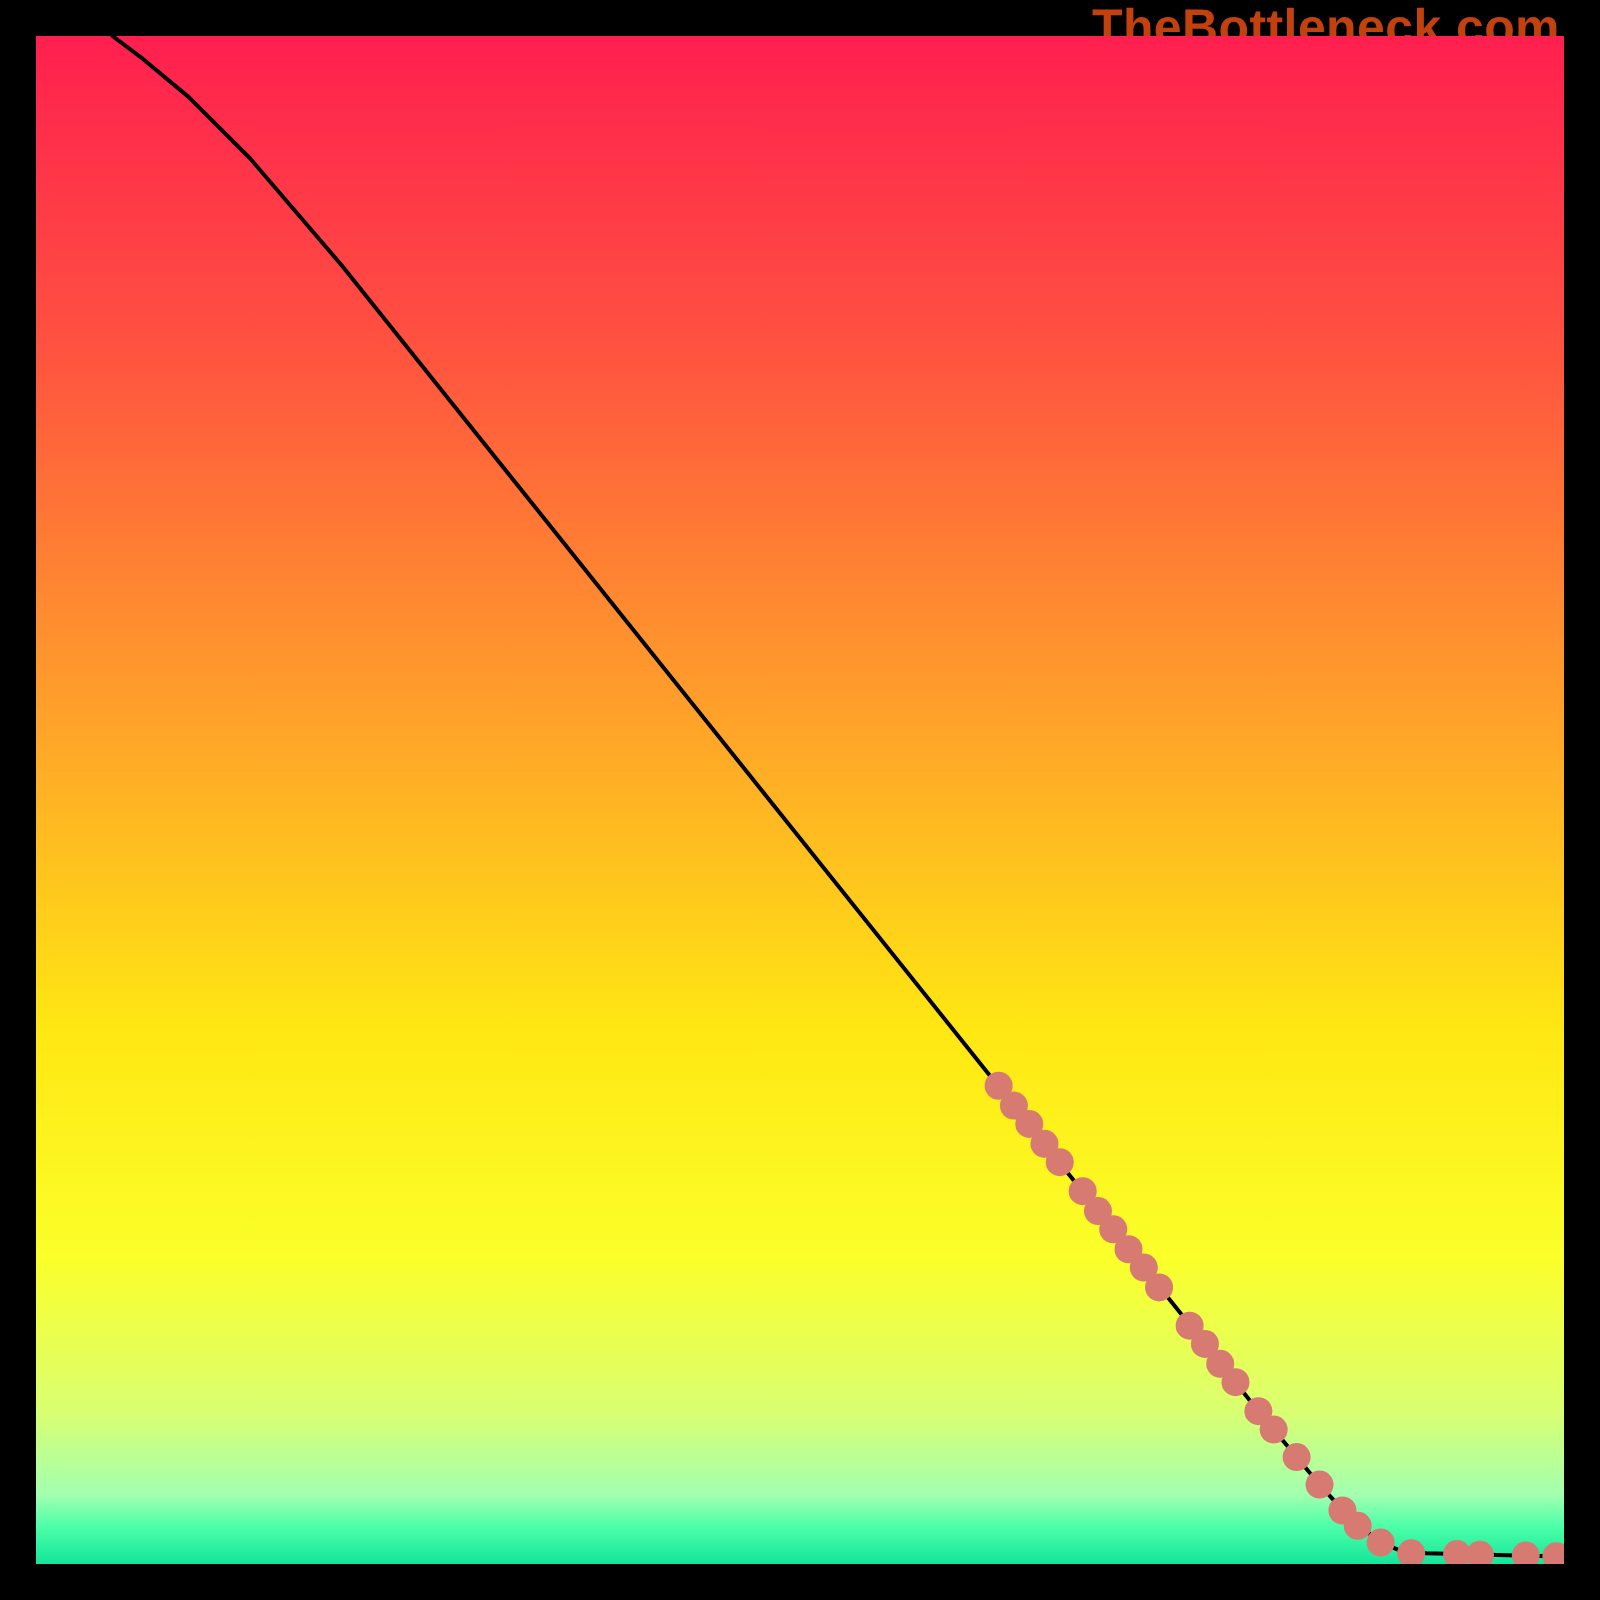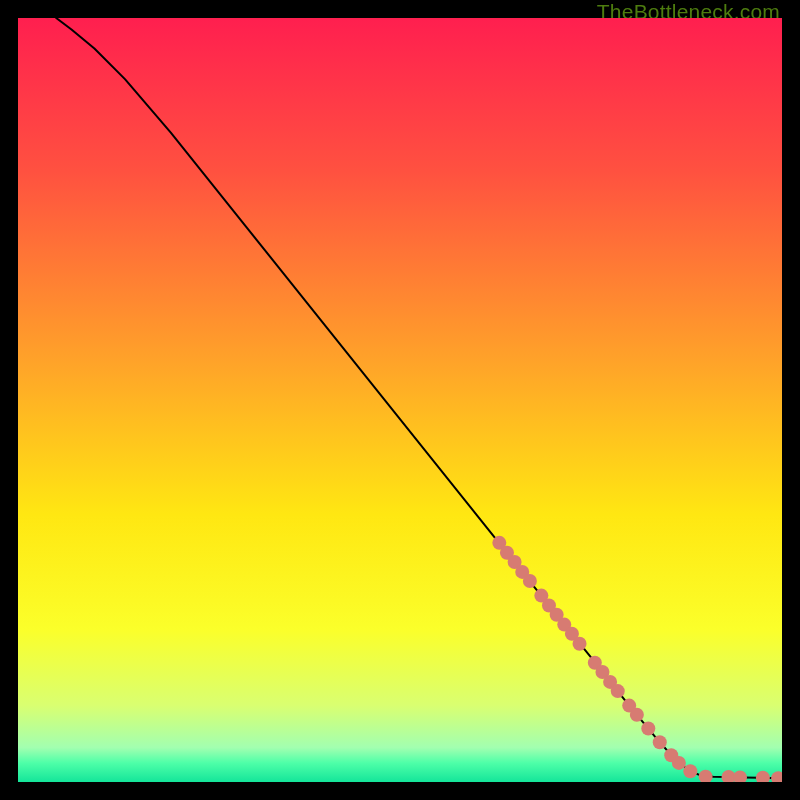--- a/index.html
+++ b/index.html
@@ -23,23 +23,23 @@
     position: absolute;
     top: 18px;
     left: 18px;
     width: 764px;
     height: 764px;
   }
   .watermark {
     position: absolute;
     top: 0px;
     right: 20px;
-    color: #4d7c0f;
-    font-size: 21px;
-    font-weight: 400;
+    color: #c2410c;
+    font-size: 25px;
+    font-weight: 700;
     letter-spacing: 0.2px;
   }
   svg {
     display: block;
   }
 </style>
 </head>
 <body>
 
 <div class="frame">

